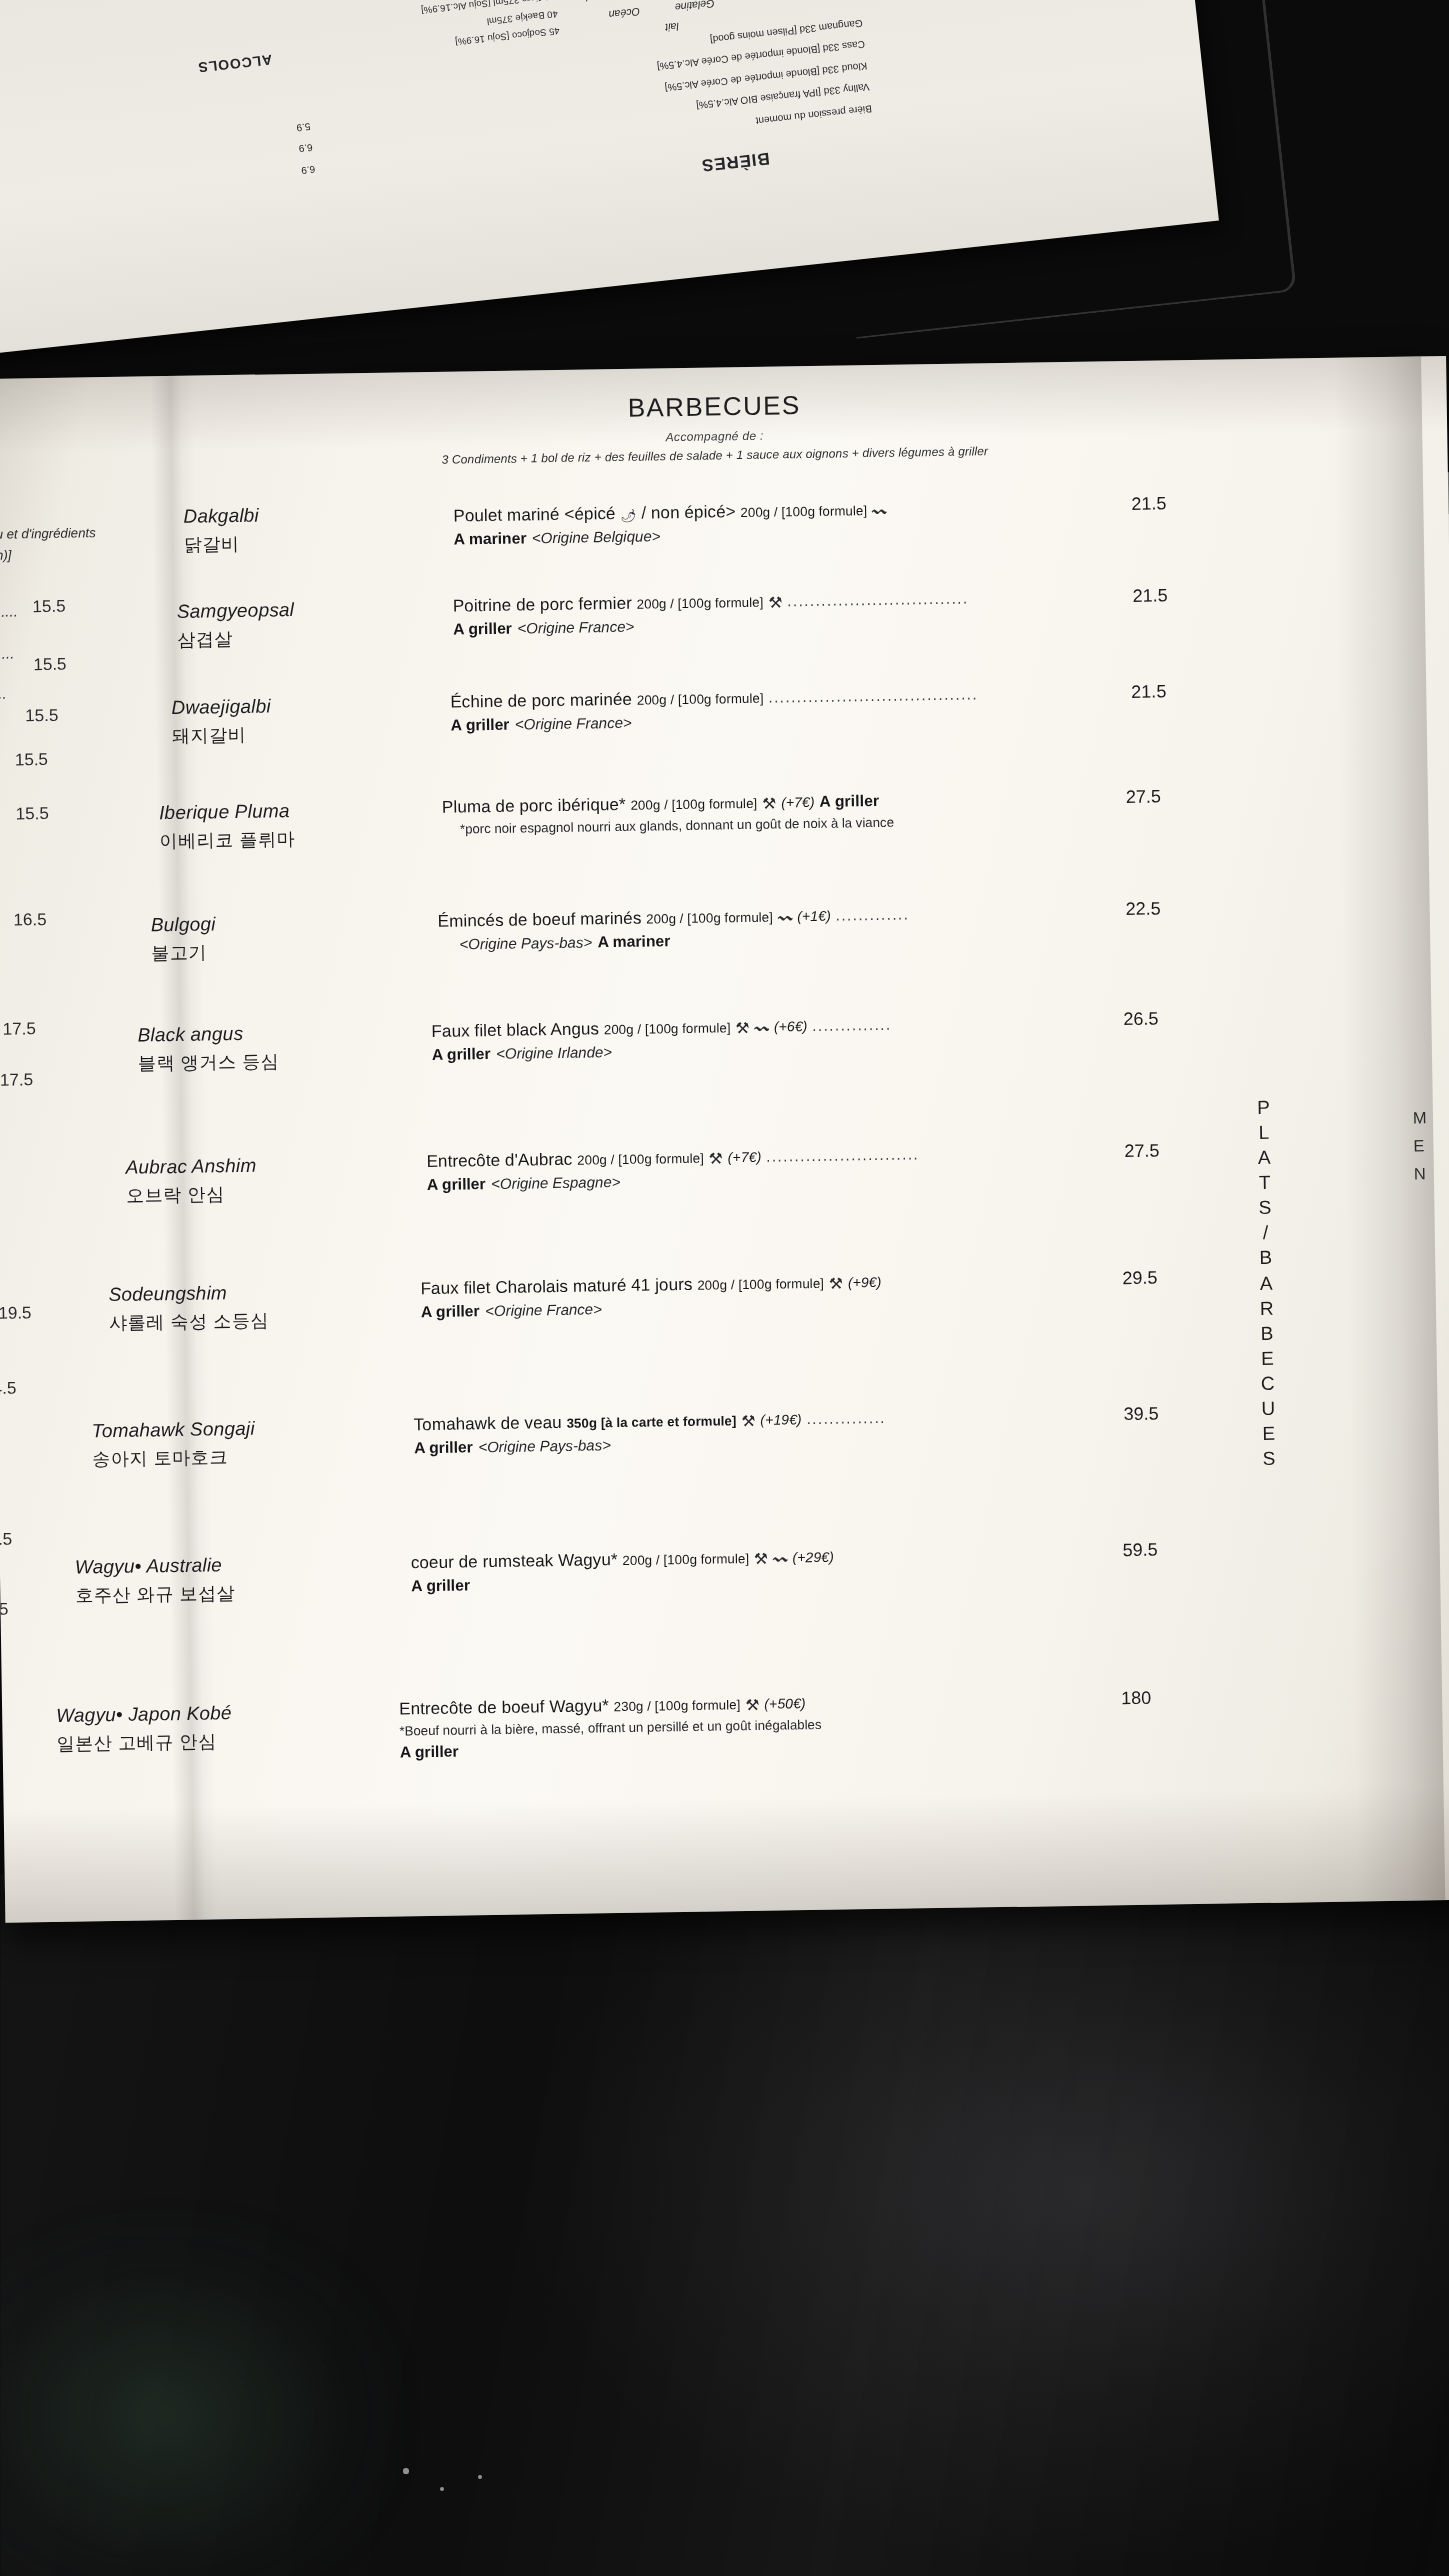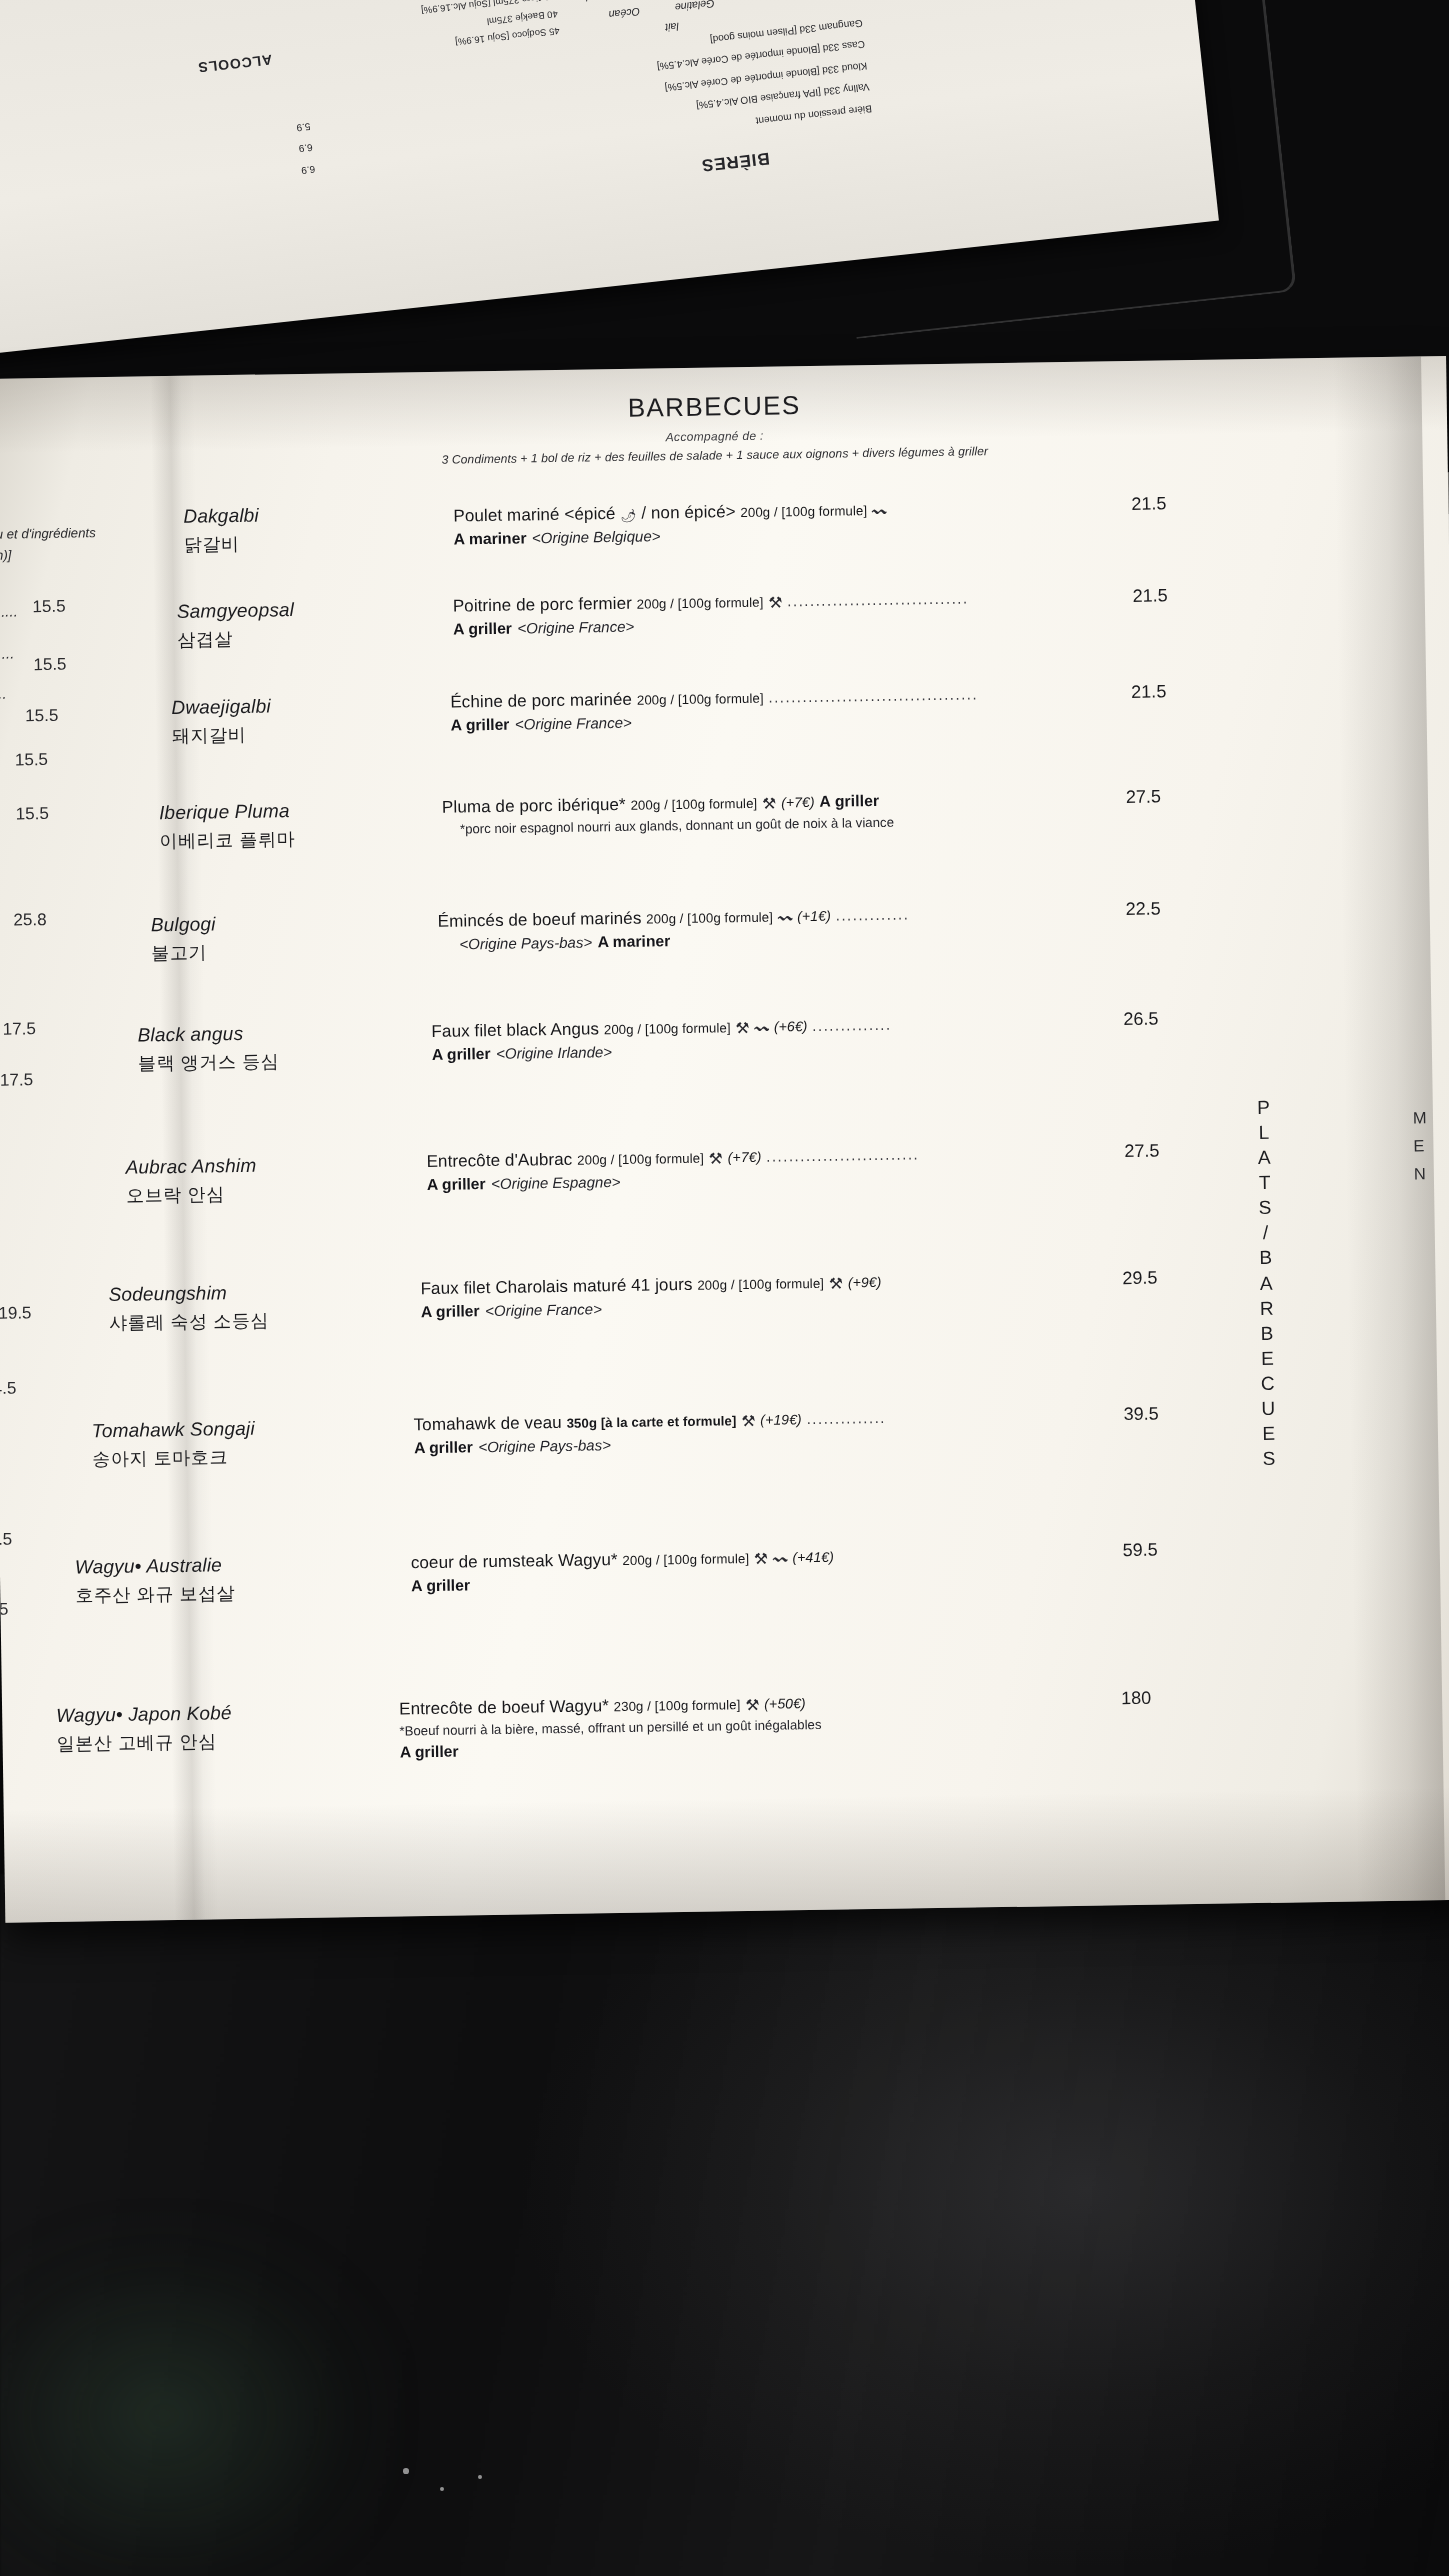--- a/index.html
+++ b/index.html
@@ -355,21 +355,21 @@
 
     <div class="left-frag" style="left:-2.5px; top:60px; font-size:15px;">..........</div>
     <div class="left-frag" style="left:-2.5px; top:102px; font-size:15px;">.........</div>
     <div class="left-frag" style="left:-2.5px; top:142px; font-size:15px;">.......</div>
 
     <div class="left-price" style="left:54px; top:55px;">15.5</div>
     <div class="left-price" style="left:54px; top:113px;">15.5</div>
     <div class="left-price" style="left:45px; top:164px;">15.5</div>
     <div class="left-price" style="left:34px; top:208px;">15.5</div>
     <div class="left-price" style="left:34px; top:262px;">15.5</div>
-    <div class="left-price" style="left:30px; top:368px;">25.8</div>
+    <div class="left-price" style="left:30px; top:368px;">16.5</div>
     <div class="left-price" style="left:17.6px; top:477px;">17.5</div>
     <div class="left-price" style="left:14px; top:528px;">17.5</div>
     <div class="left-price" style="left:8.8px; top:761px;">19.5</div>
     <div class="left-price" style="left:-7.5px; top:836px;">24.5</div>
     <div class="left-price" style="left:-14px; top:987px;">27.5</div>
     <div class="left-price" style="left:-19px; top:1057px;">22.5</div>
   </div>
 
   <div class="side-tab">
     <div>P</div>
@@ -580,21 +580,21 @@
     <div class="name-ko-wrap" style="left:75px;">
       <div class="name-rom">Wagyu• Australie</div>
       <div class="name-ko">호주산 와규 보섭살</div>
     </div>
     <div class="desc-wrap" style="left:411px; top:0px;">
       <div class="desc-main">
         <span>coeur de rumsteak Wagyu*</span>
         <span class="qty">200g / [100g formule]</span>
         <span class="pict pict-fork">⚒</span>
         <span class="pict">〰</span>
-        <span class="supp">(+41€)</span>
+        <span class="supp">(+29€)</span>
       </div>
       <div class="subline">
         <span class="cook">A griller</span>
       </div>
     </div>
     <div class="price" style="left:1123px; top:0px;">59.5</div>
   </div>
 
   <div class="item" style="top:1327px; height:113px;">
     <div class="name-ko-wrap" style="left:54px;">

